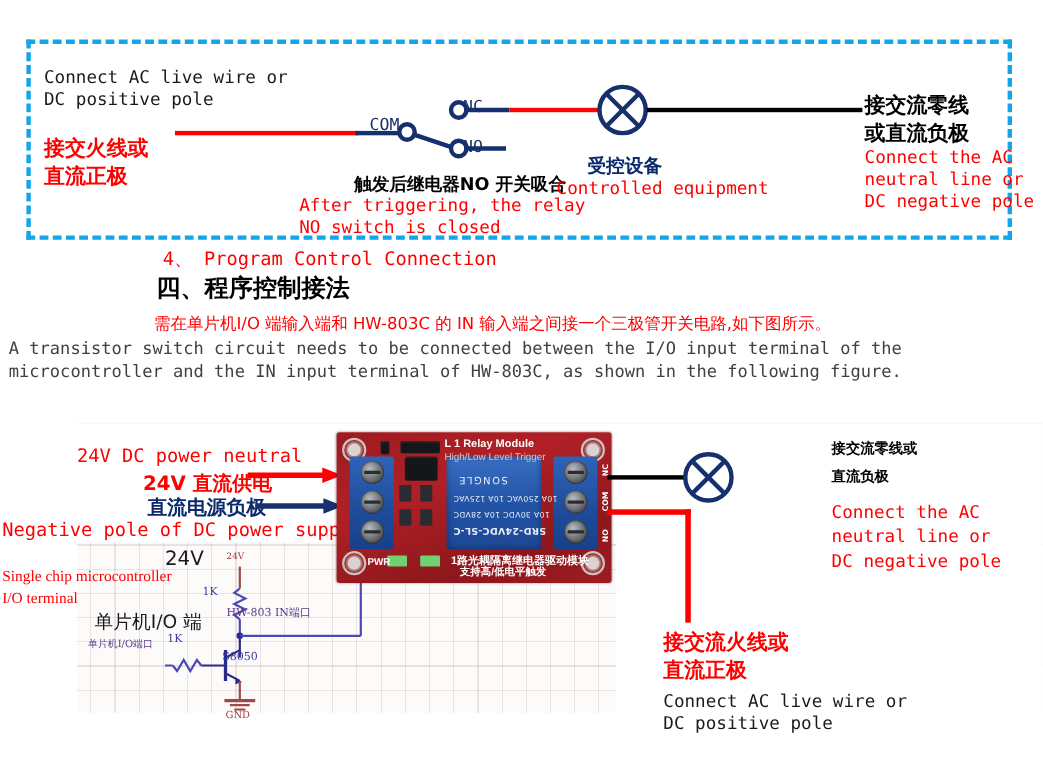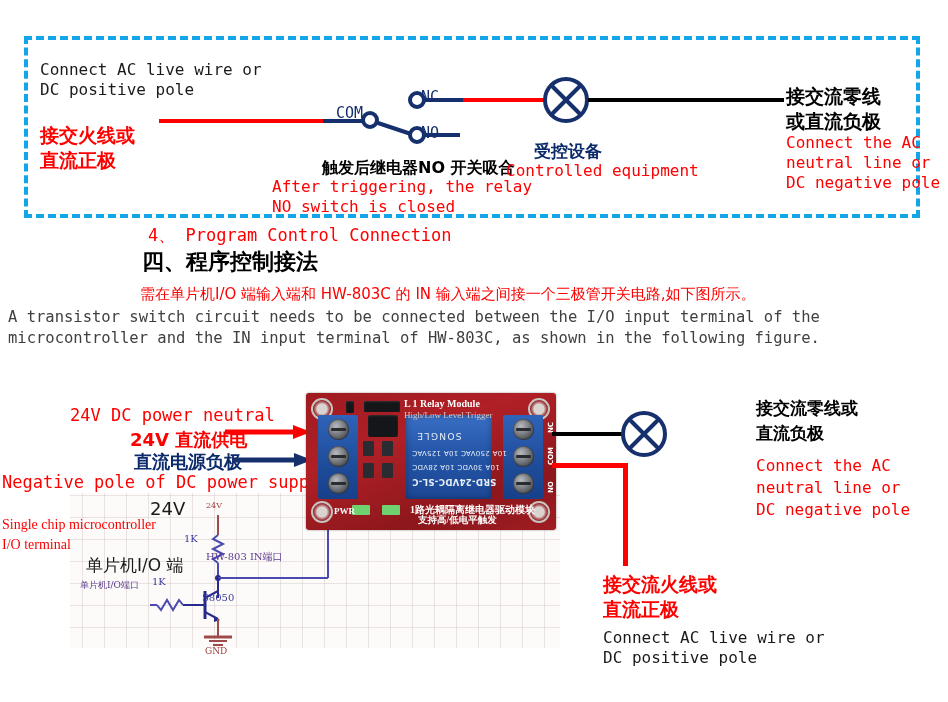--- a/index.html
+++ b/index.html
@@ -143,21 +143,21 @@
     border-radius:2px;
     box-shadow: inset 0 0 6px rgba(0,0,0,.35);
   }
   .relay-text {
     position:absolute; color:#e8eef8; font-size:7px; letter-spacing:.3px;
     font-family:"DejaVu Sans","Liberation Sans",sans-serif;
     transform: rotate(180deg); white-space:nowrap;
   }
   .silk {
     position:absolute; color:#f4e9e9; font-size:8.5px; white-space:nowrap;
-    font-family:Liberation Serif, serif;
+    font-family:Liberation Sans, sans-serif;
   }
   .silk-wht { color:#ffffff; font-weight:bold; }
   .chip-blk {
     position:absolute; background:#15161a; border-radius:1px;
     box-shadow: inset 0 1px 2px rgba(255,255,255,.12);
   }
   .smd {
     position:absolute; background:#2a2c31; border-radius:1px;
   }
   .led { position:absolute; border-radius:1px; }
@@ -349,17 +349,17 @@
 </svg>
 
 <div class="abs wire-red" style="left:552px; top:463px; width:76px; height:5px;"></div>
 <div class="abs wire-red" style="left:623px; top:463px; width:5px; height:103px;"></div>
 
 <div class="abs cn-red-bold" style="left:603px; top:572px; font-size:19px;">接交流火线或
 直流正极</div>
 <div class="abs mono-black" style="left:603px; top:628px; font-size:16px;">Connect AC live wire or
 DC positive pole</div>
 
-<div class="abs cn-black-bold" style="left:756px; top:396px; font-size:17px;">接交流零线或
+<div class="abs cn-black-bold" style="left:756px; top:396px; font-size:13px;">接交流零线或
 直流负极</div>
 <div class="abs mono-red" style="left:756px; top:455px; font-size:16px; line-height:22px;">Connect the AC
 neutral line or
 DC negative pole</div>
 
 </body></html>

